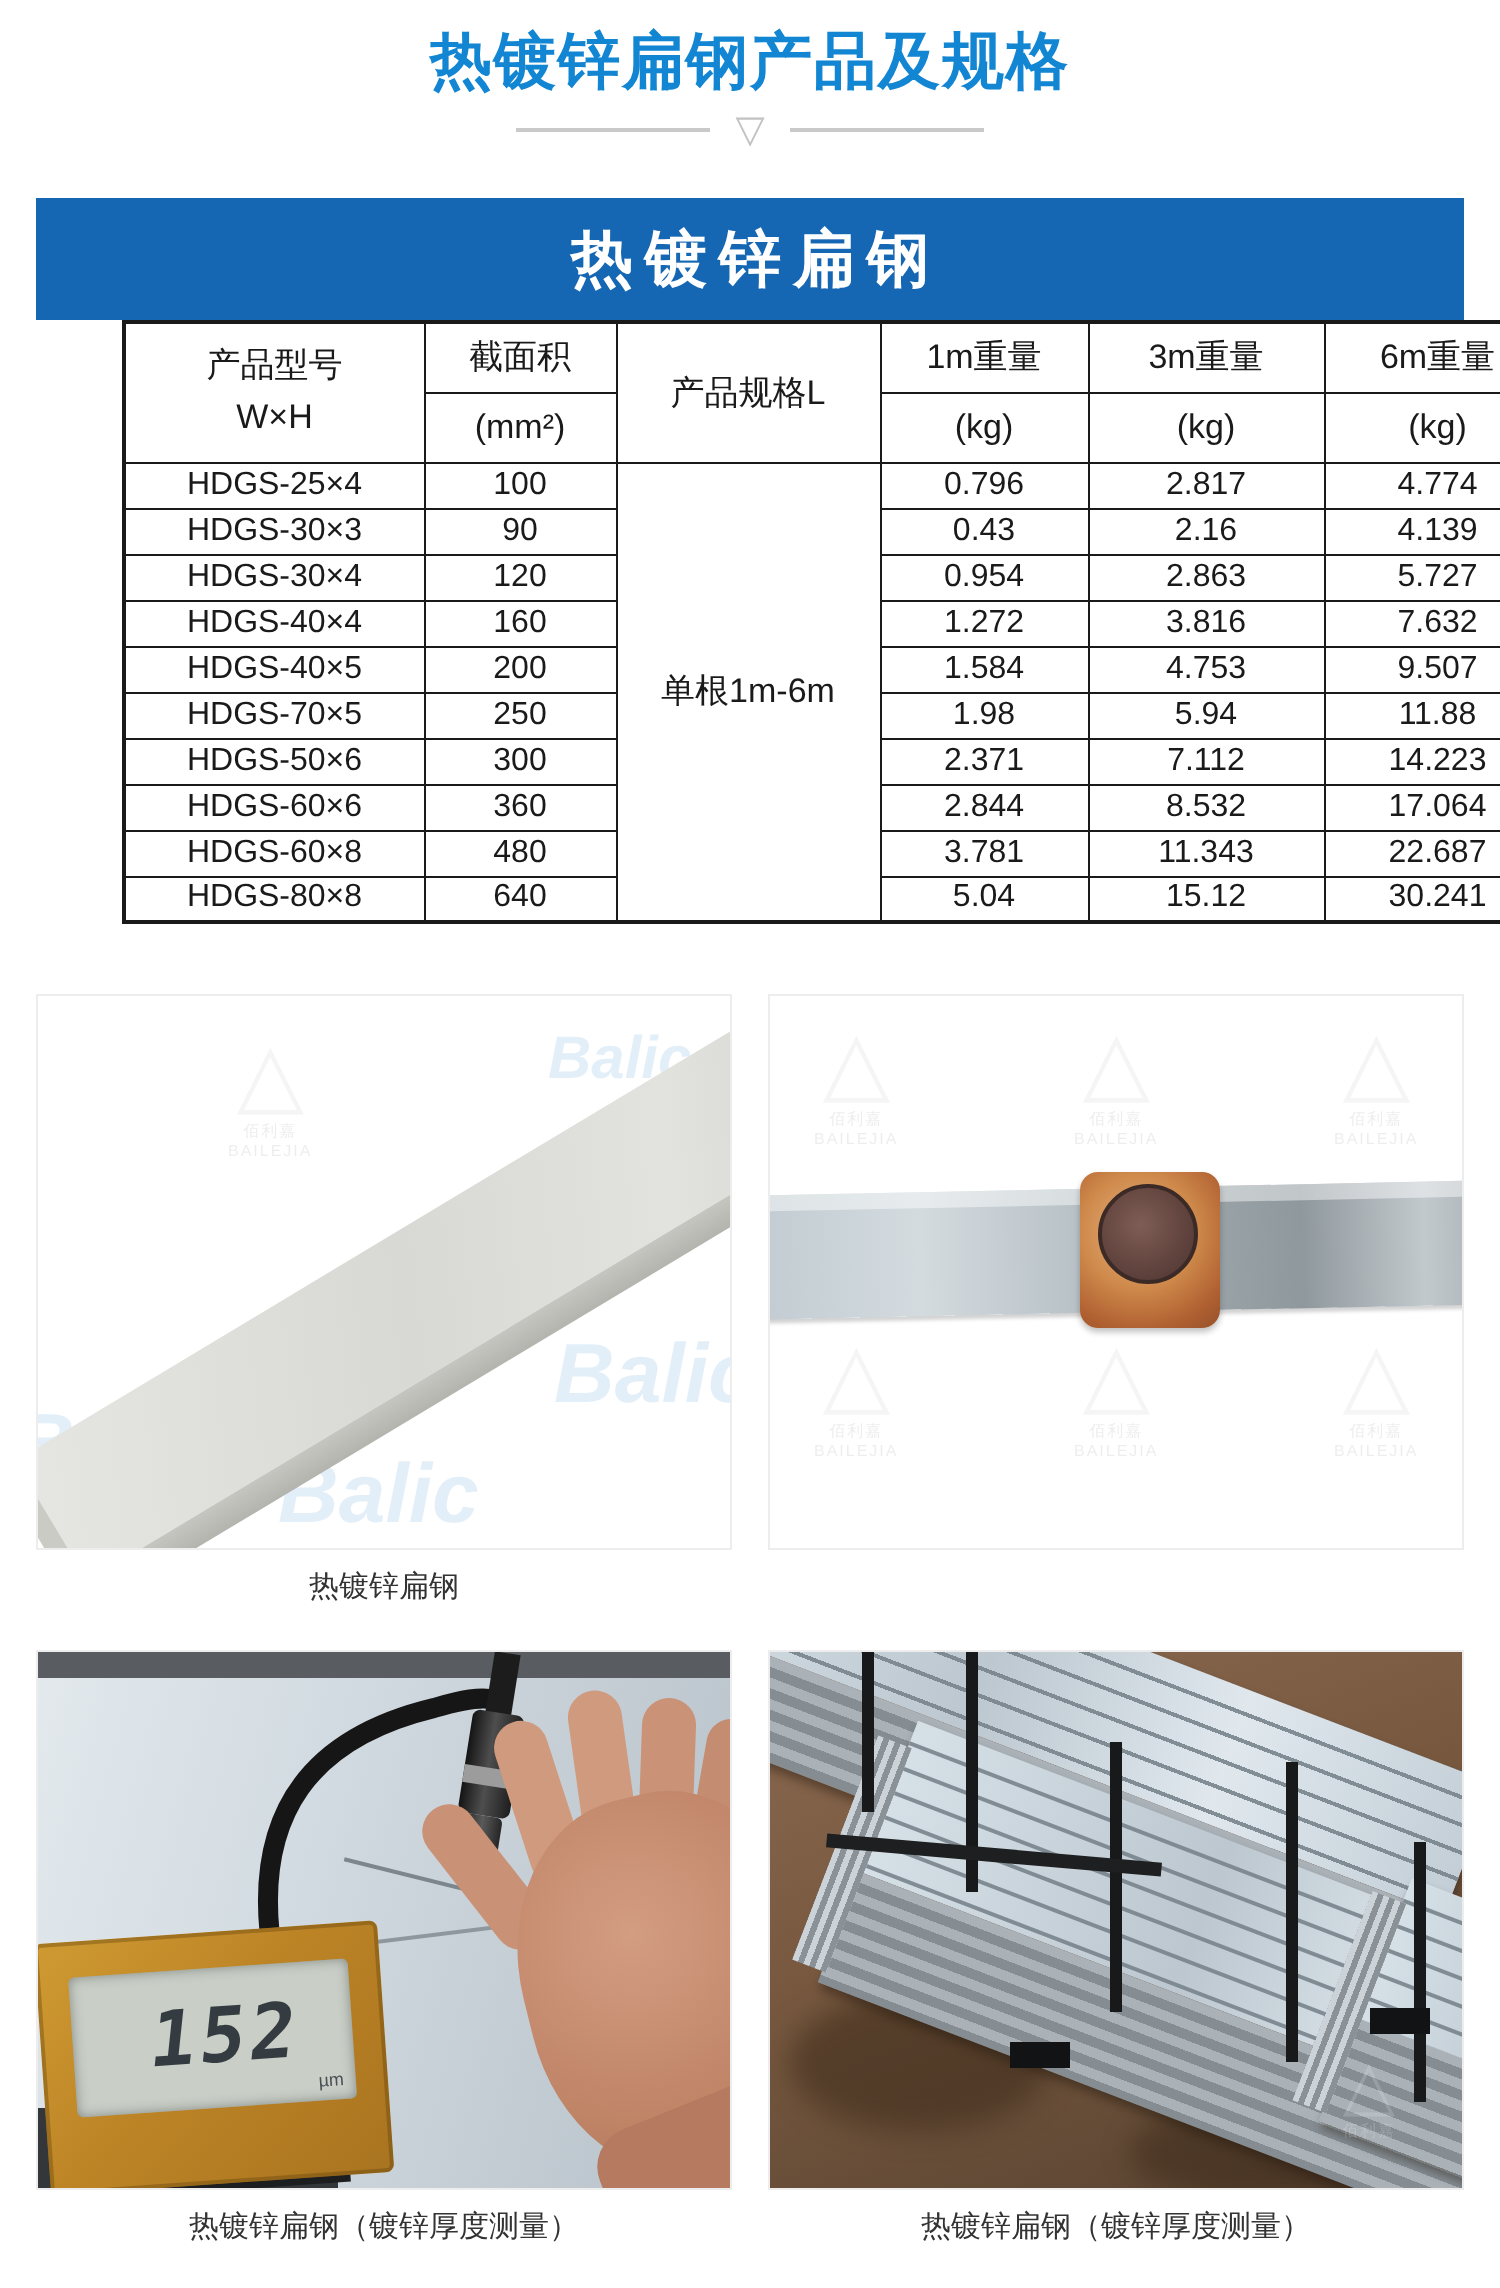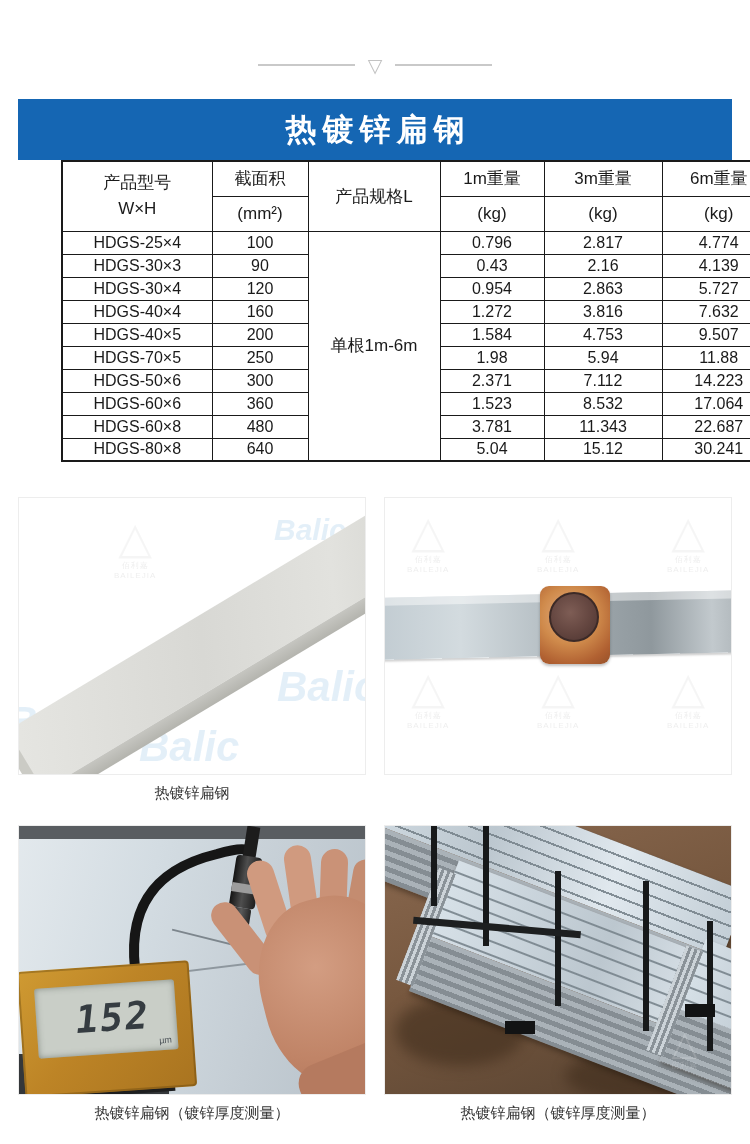--- a/index.html
+++ b/index.html
@@ -114,20 +114,21 @@
     background:repeating-linear-gradient(90deg,#ccd3d8 0 3px,#8a9298 3px 6px); }
   .post { position:absolute; width:6px; background:#17191a; }
   .rail { position:absolute; height:7px; background:#1d1f20; }
   .foot { position:absolute; width:30px; height:13px; background:#121314; }
 </style>
 </head>
 <body>
 
 <div class="page">
 
+  <h1 class="page-title">热镀锌扁钢产品及规格</h1>
   <div class="divider">
     <span class="line"></span>
     <span class="tri">▽</span>
     <span class="line"></span>
   </div>
 
   <div class="table-wrap">
     <div class="banner">热镀锌扁钢</div>
     <table class="spec">
       <colgroup>
@@ -202,21 +203,21 @@
         <tr>
           <td class="dcell">HDGS-50×6</td>
           <td class="dcell">300</td>
           <td class="dcell">2.371</td>
           <td class="dcell">7.112</td>
           <td class="dcell">14.223</td>
         </tr>
         <tr>
           <td class="dcell">HDGS-60×6</td>
           <td class="dcell">360</td>
-          <td class="dcell">1.523</td>
+          <td class="dcell">2.844</td>
           <td class="dcell">8.532</td>
           <td class="dcell">17.064</td>
         </tr>
         <tr>
           <td class="dcell">HDGS-60×8</td>
           <td class="dcell">480</td>
           <td class="dcell">3.781</td>
           <td class="dcell">11.343</td>
           <td class="dcell">22.687</td>
         </tr>

